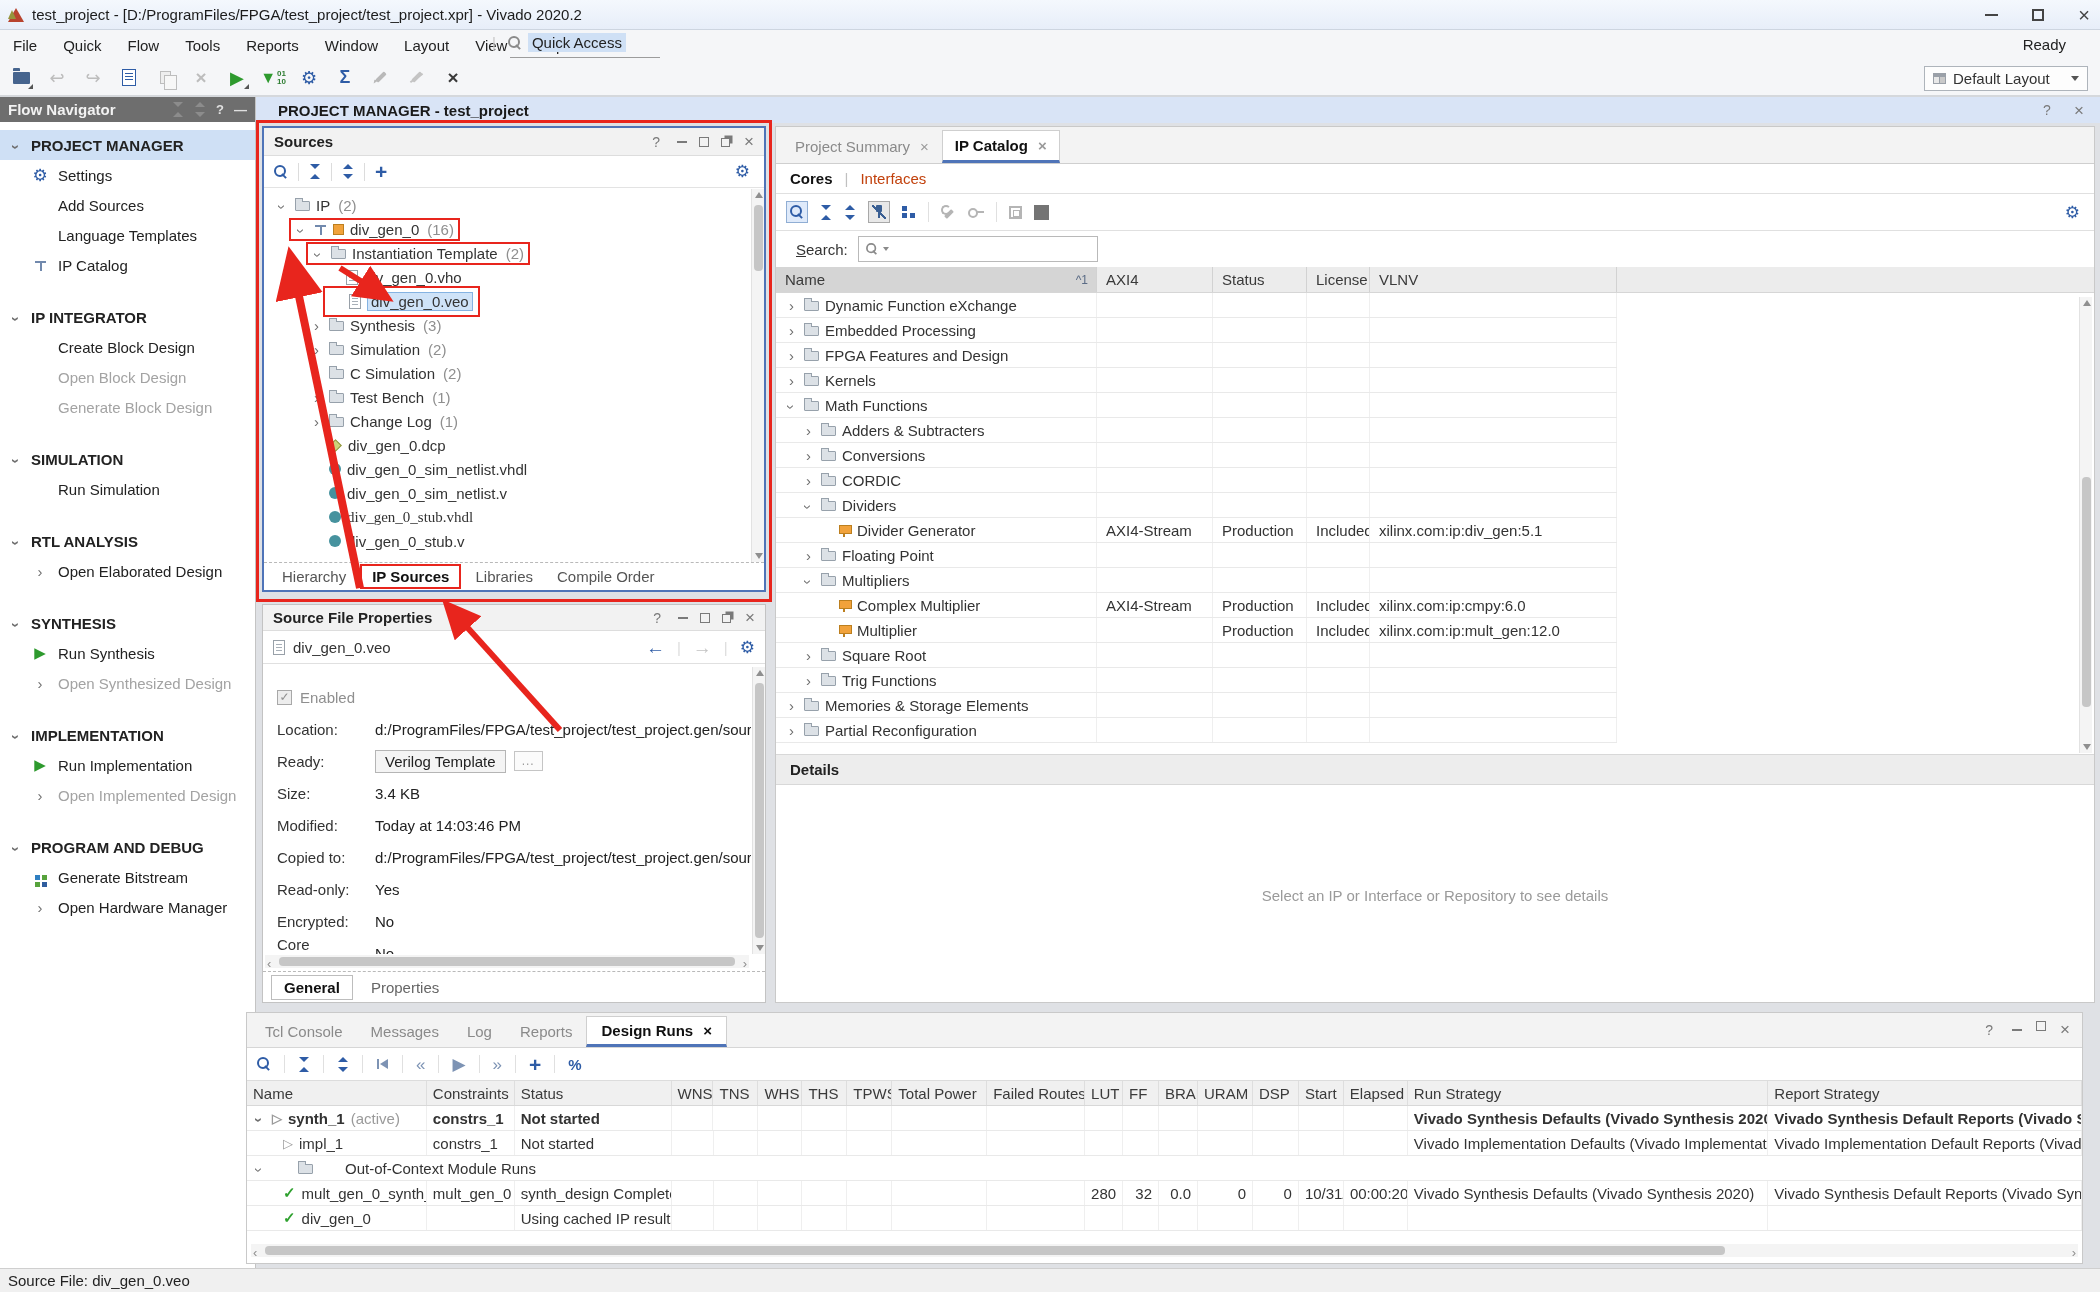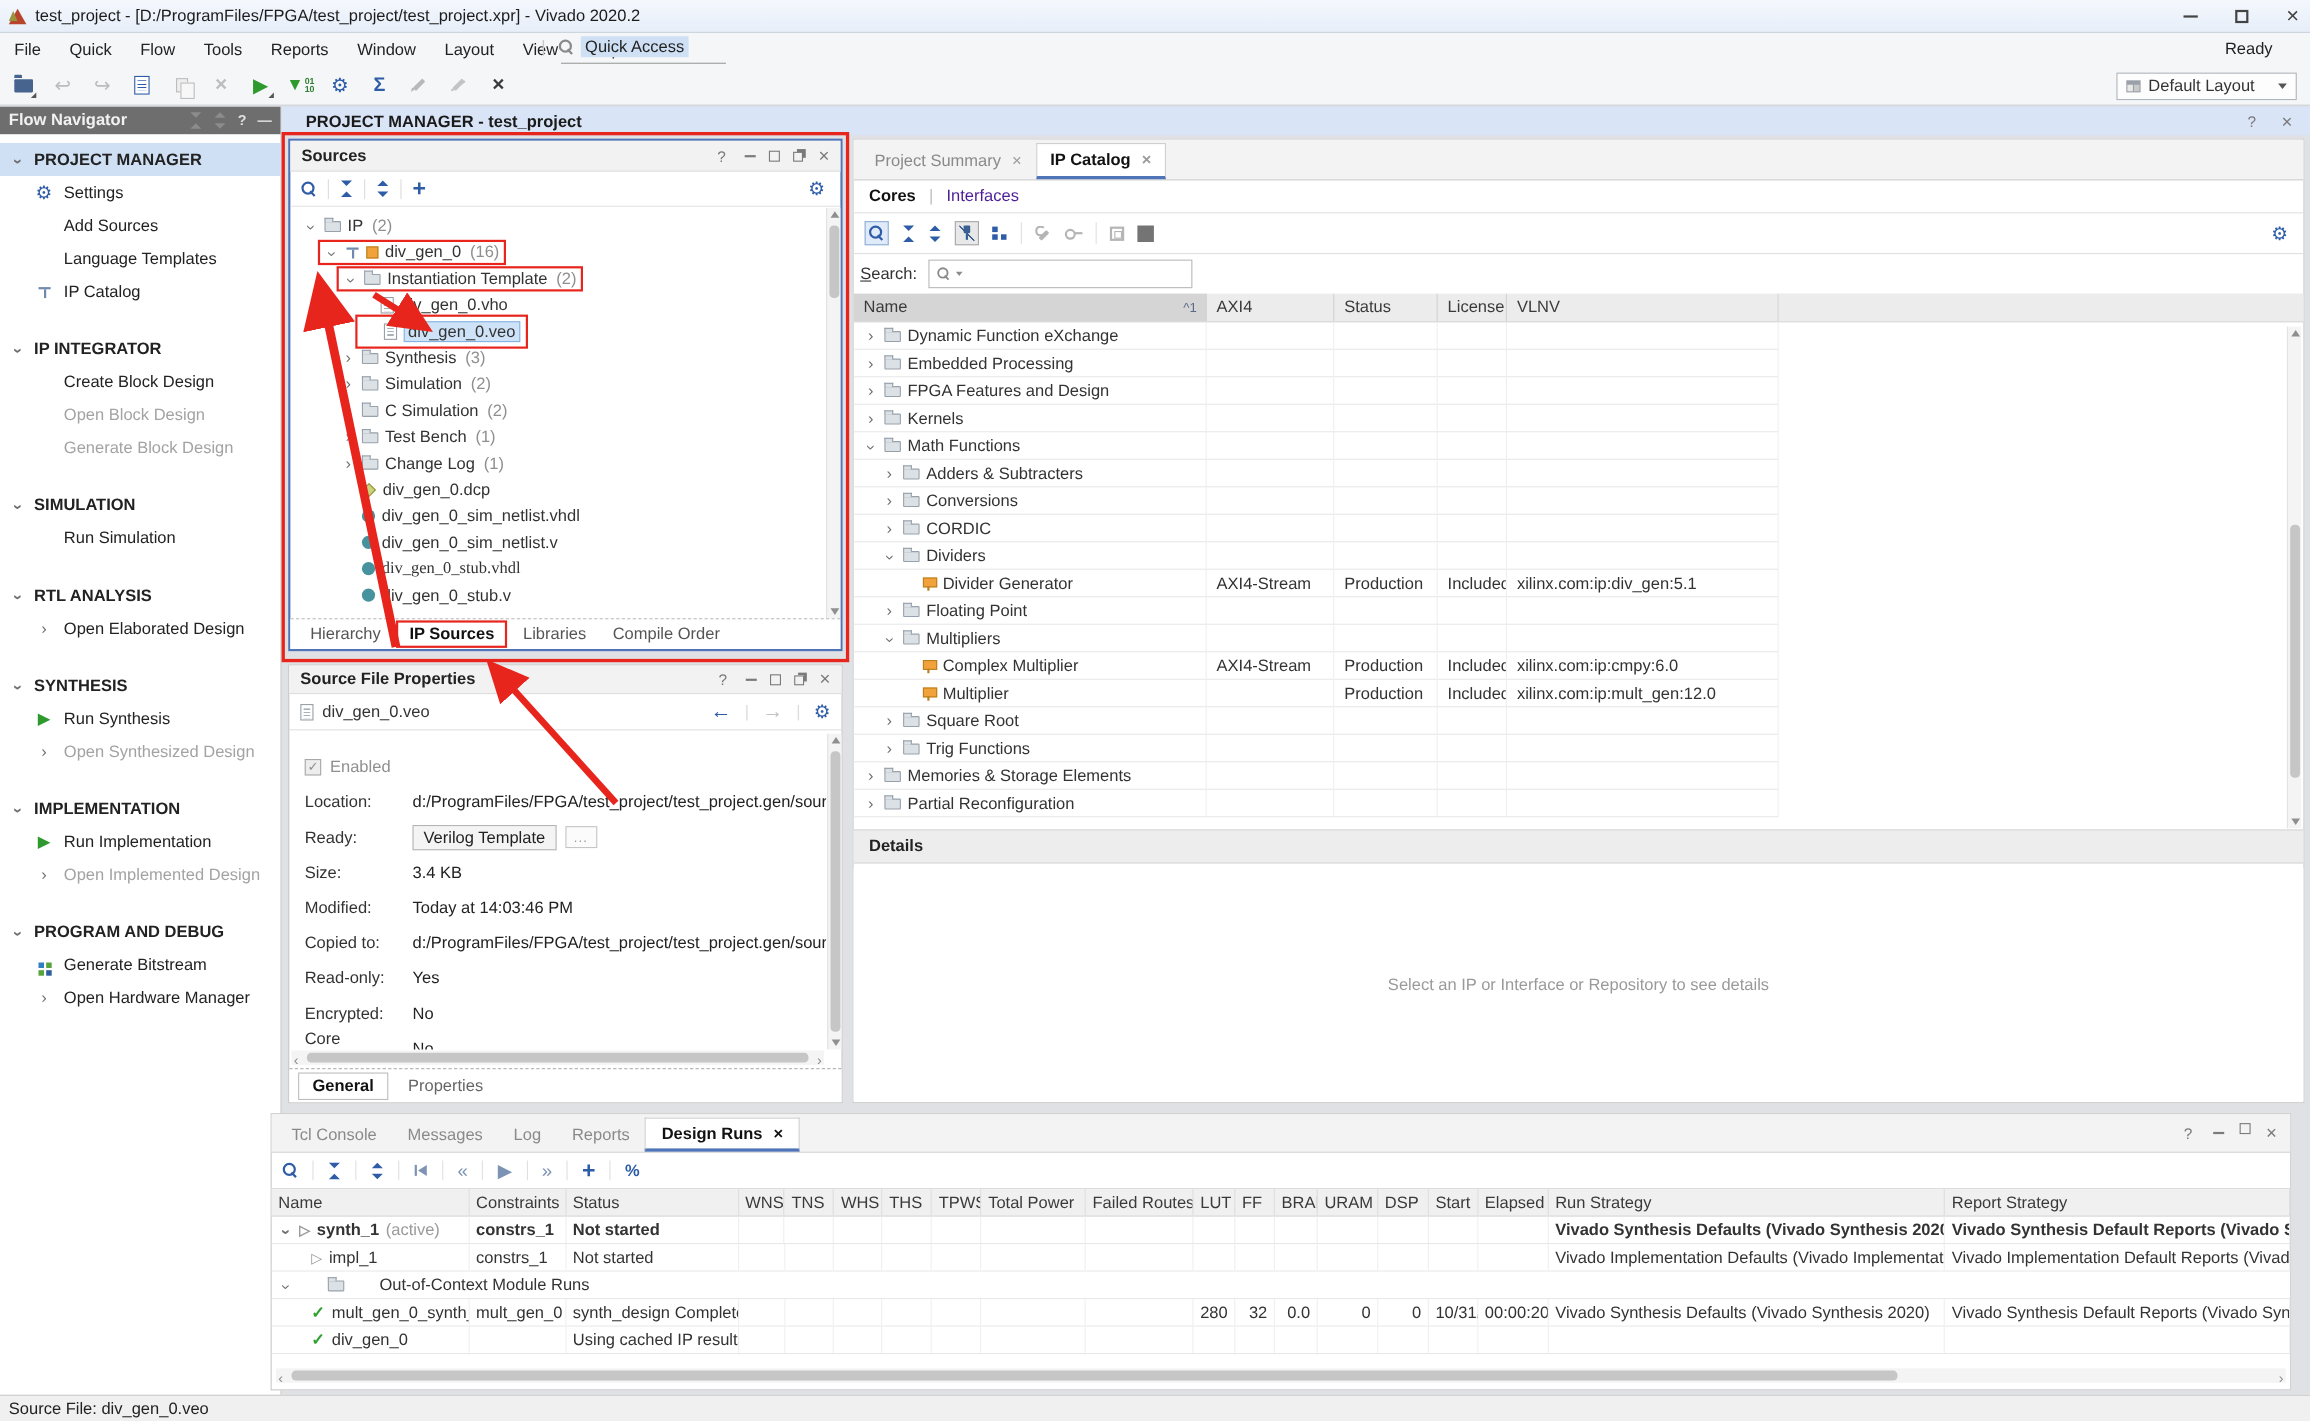--- a/index.html
+++ b/index.html
@@ -191,28 +191,28 @@
   .g-tab.active { font-weight:bold; color:#111; border:1px solid #bdbdbd; background:#fff; }
 
   
   #catalog-panel { left:775px; top:126px; width:1320px; height:877px; border:1px solid #c9c9c9; background:#fff; }
   #catalog-tabs { height:37px; display:flex; align-items:flex-end; background:#f3f3f3; border-bottom:1px solid #cfcfcf; padding-left:6px; }
   .c-tab { height:33px; display:flex; align-items:center; gap:10px; padding:0 12px; color:#8a8a8a; border:1px solid transparent; }
   .c-tab.active { background:#fff; color:#111; font-weight:bold; border:1px solid #cfcfcf; border-bottom:3px solid #4f74b8; }
   .c-tab .x { font-size:15px; color:#9a9a9a; }
   #catalog-subtabs { height:30px; display:flex; align-items:center; gap:12px; padding-left:14px; border-bottom:1px solid #e0e0e0; }
   #catalog-subtabs .bar { color:#c0c0c0; }
-  .subtab { color:#4c1d95; }
+  .subtab { color:#c2410c; }
   .subtab.active { font-weight:bold; color:#111; }
   #catalog-toolbar { height:37px; display:flex; align-items:center; gap:12px; padding-left:10px; border-bottom:1px solid #e0e0e0; }
   .boxed { border:1px solid #90aed4; background:#dfeafa; padding:3px; display:inline-flex; }
   .boxed.gray { border-color:#a8a8a8; background:#e8e8e8; }
   #catalog-toolbar .sep { width:1px; height:20px; background:#e0e0e0; }
   #catalog-toolbar .right-gear { margin-left:auto; margin-right:14px; }
-  #catalog-search { height:36px; display:flex; align-items:center; padding-left:6px; gap:10px; }
+  #catalog-search { height:36px; display:flex; align-items:center; padding-left:20px; gap:10px; }
   .ul-first { display:inline-block; }
   .ul-first::first-letter { text-decoration:underline; }
   #catalog-search .sbox { width:240px; height:26px; border:1px solid #b9b9b9; display:flex; align-items:center; padding:0 6px; gap:4px; background:#fff; }
   .mini-caret { width:0; height:0; border-left:3px solid transparent; border-right:3px solid transparent; border-top:4px solid #8a8a8a; }
   #catalog-thead { height:26px; display:flex; background:#ececec; border-bottom:1px solid #d6d6d6; }
   .ch-cell { display:flex; align-items:center; padding-left:9px; color:#3a3a3a; border-right:1px solid #d2d2d2; }
   .ch-cell.namecol { background:#d5d5d5; }
   .ch-cell .sort { margin-left:auto; margin-right:8px; color:#5a6b85; font-size:12px; }
   .ch-fill { flex:1; background:#ececec; }
   .c-row { height:25px; display:flex; width:841px; border-bottom:1px solid #e9e9e9; }

